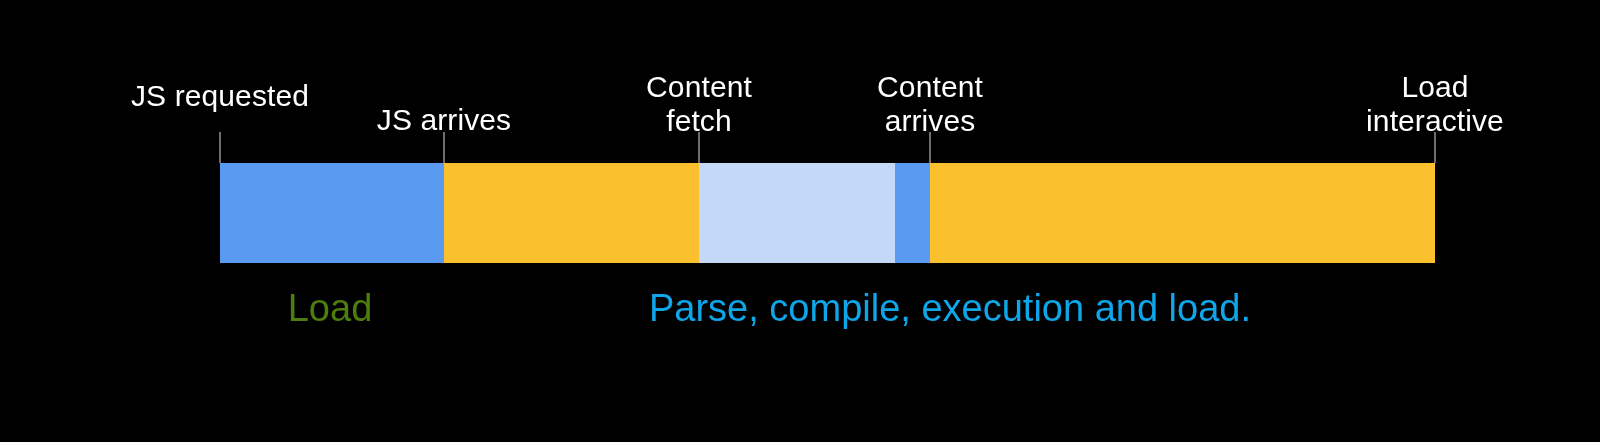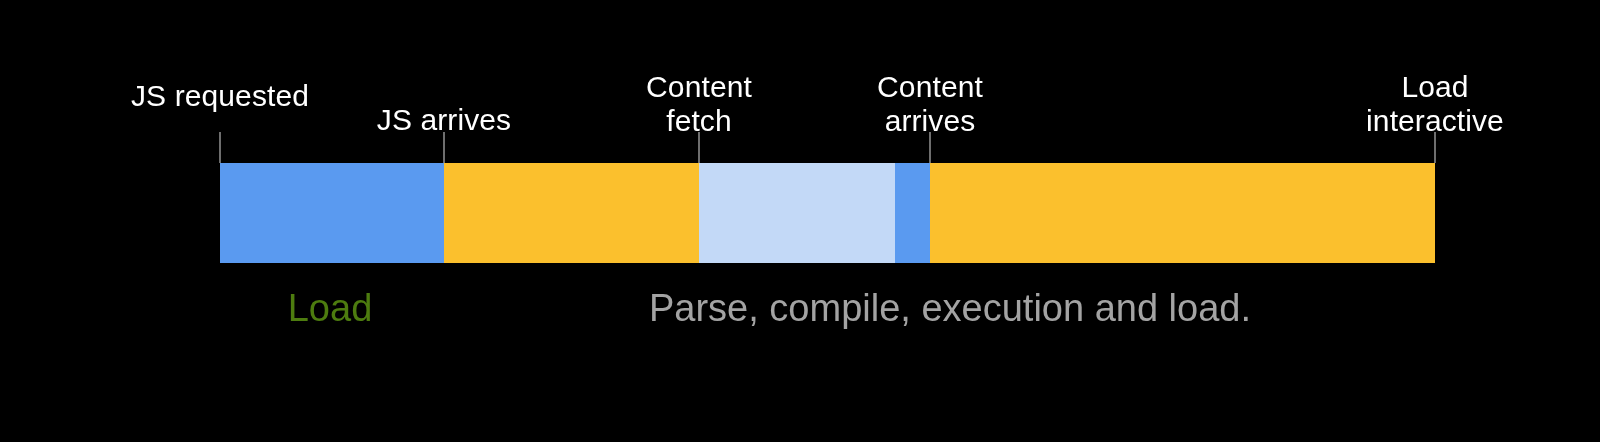--- a/index.html
+++ b/index.html
@@ -98,16 +98,16 @@
   <div class="bar" id="bar">
       <div class="seg" title="Load" style="width: 224px; background: rgb(90, 154, 240);"></div>
       <div class="seg" title="Parse/compile" style="width: 255px; background: rgb(251, 192, 45);"></div>
       <div class="seg" title="Content fetch wait" style="width: 196px; background: rgb(195, 217, 247);"></div>
       <div class="seg" title="Content load" style="width: 35px; background: rgb(90, 154, 240);"></div>
       <div class="seg" title="Execution and load" style="width: 505px; background: rgb(251, 192, 45);"></div>
     </div>
 
   <div id="captions">
       <div class="caption" style="left: 330px; color: #4d7c0f;">Load</div>
-      <div class="caption" style="left: 950px; color: #a3a3a3;">Parse, compile, execution and load.</div>
+      <div class="caption" style="left: 950px; color: #0ea5e9;">Parse, compile, execution and load.</div>
     </div>
 
 </div>
 
 </body></html>

